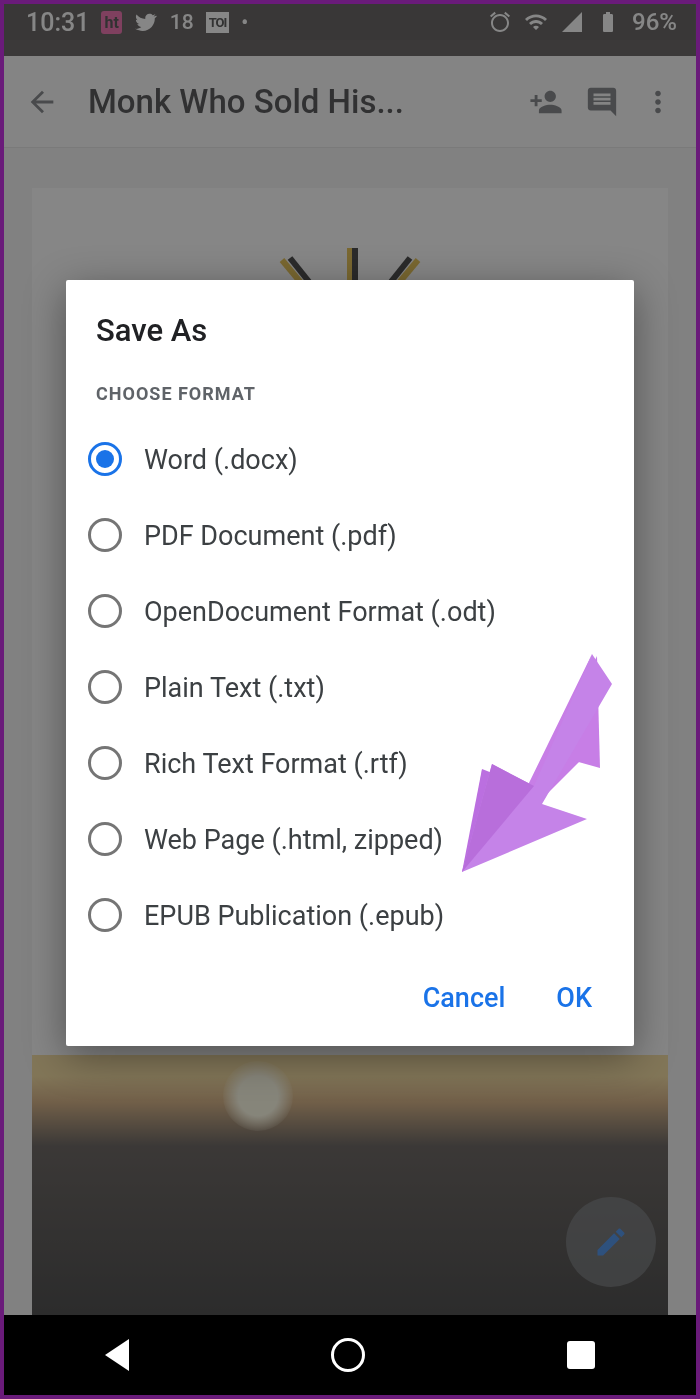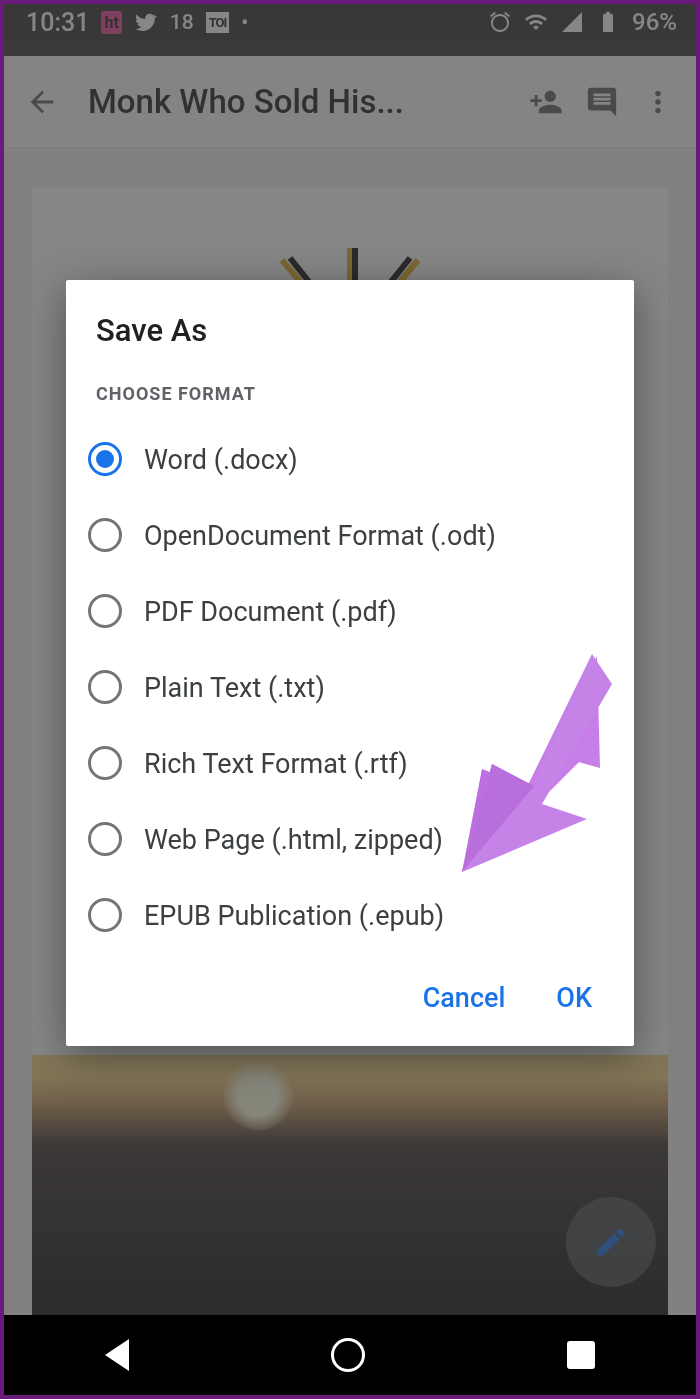--- a/index.html
+++ b/index.html
@@ -208,25 +208,25 @@
   <div class="dialog">
     <h1>Save As</h1>
     <div class="subhead">CHOOSE FORMAT</div>
     <div class="options">
       <div class="option">
         <span class="radio sel"></span>
         <span class="option-label">Word (.docx)</span>
       </div>
       <div class="option">
         <span class="radio"></span>
+        <span class="option-label">PDF Document (.pdf)</span>
+      </div>
+      <div class="option">
+        <span class="radio"></span>
         <span class="option-label">OpenDocument Format (.odt)</span>
-      </div>
-      <div class="option">
-        <span class="radio"></span>
-        <span class="option-label">PDF Document (.pdf)</span>
       </div>
       <div class="option">
         <span class="radio"></span>
         <span class="option-label">Plain Text (.txt)</span>
       </div>
       <div class="option">
         <span class="radio"></span>
         <span class="option-label">Rich Text Format (.rtf)</span>
       </div>
       <div class="option">

